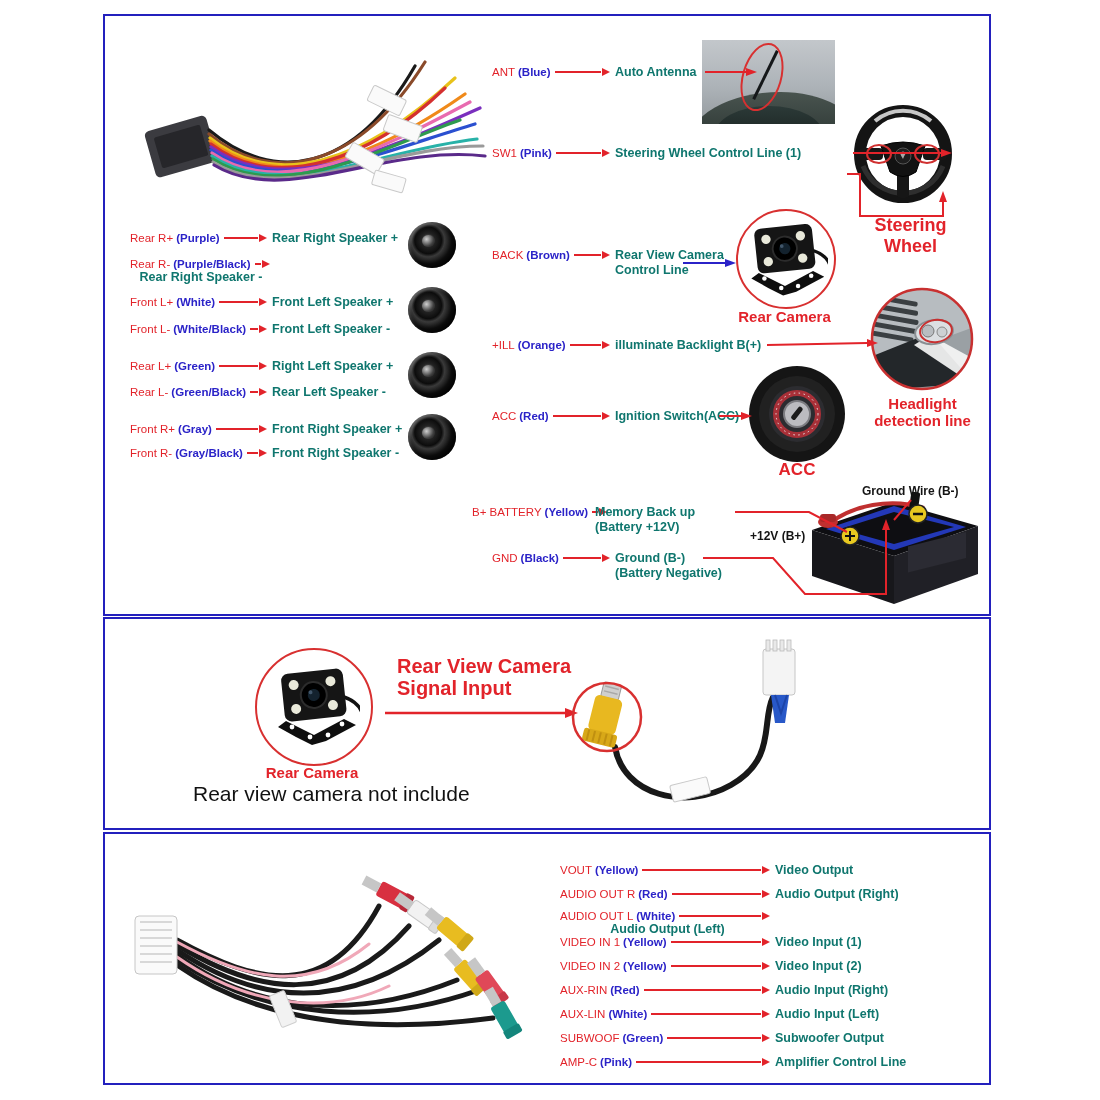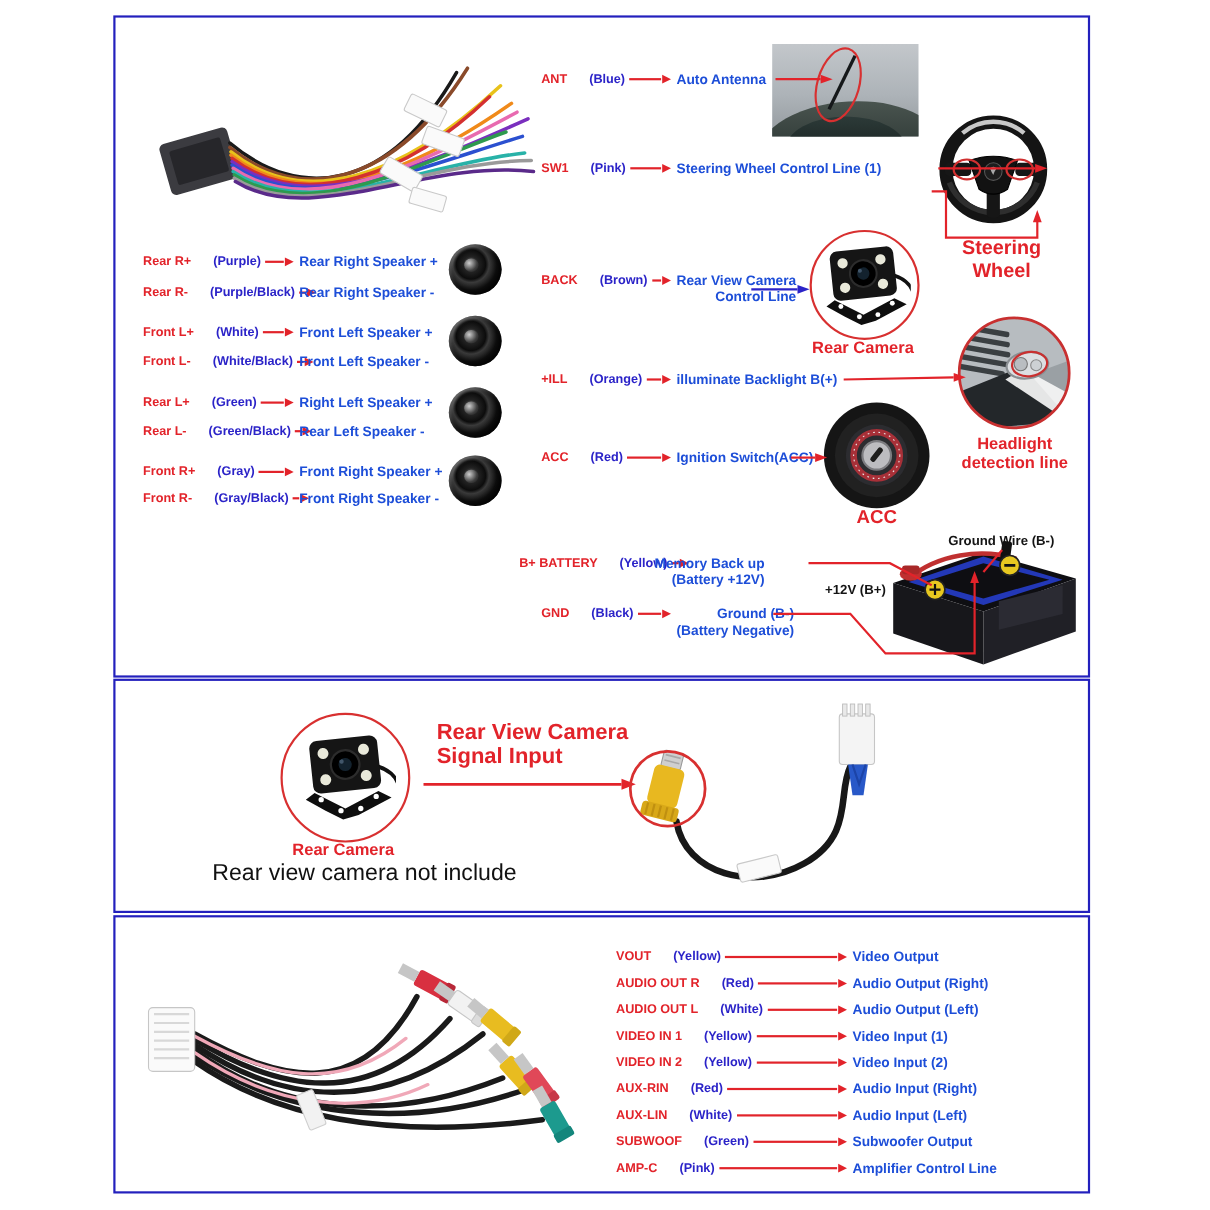--- a/index.html
+++ b/index.html
@@ -11,26 +11,26 @@
   .p3{top:832px;height:249px;}
   .abs{position:absolute;}
   
   .wrow{position:absolute;display:flex;align-items:center;height:16px;white-space:nowrap;}
   .wrow.multi{align-items:flex-start;height:auto;}
   .lgroup{display:flex;align-items:center;flex:0 0 auto;}
   .wrow.multi .lgroup{margin-top:1px;}
   .g-left{width:137px;}
   .g-right{width:118px;}
   .g-bot{width:210px;}
-  .wname{font-weight:bold;font-size:11.5px;color:#e2232a;}
-  .wcolor{font-weight:bold;font-size:11.5px;color:#2b23c8;margin-left:20px;}
+  .wname{font-weight:normal;font-size:11.5px;color:#e2232a;}
+  .wcolor{font-weight:bold;font-size:11.5px;color:#2b23c8;margin-left:3px;}
   .wline{flex:1 1 auto;height:2px;background:#e2232a;margin:0 1px 0 4px;min-width:6px;}
   .warrow{width:0;height:0;border-left:8px solid #e2232a;border-top:4px solid transparent;
           border-bottom:4px solid transparent;flex:0 0 auto;}
-  .wtarget{font-weight:bold;font-size:12.5px;color:#1d4ed8;margin-left:5px;line-height:15px;text-align:right;}
+  .wtarget{font-weight:bold;font-size:12.5px;color:#0f766e;margin-left:5px;line-height:15px;}
   .tl{display:block;}
   .redcap{position:absolute;font-weight:bold;color:#e2232a;text-align:center;}
   .blkcap{position:absolute;font-weight:bold;color:#141414;}
   .speaker{position:absolute;width:48px;height:46px;border-radius:50%;
     background:radial-gradient(circle at 42% 40%, #8a8a8a 0%, #222 18%, #0c0c0c 34%, #3a3a3a 42%, #111 60%, #050505 100%);
     box-shadow:inset -3px -3px 6px rgba(0,0,0,.8), inset 2px 2px 3px rgba(255,255,255,.25);}
   .speaker:after{content:"";position:absolute;left:30%;top:28%;width:26%;height:26%;border-radius:50%;
     background:radial-gradient(circle at 35% 35%, #cfcfcf, #404040 60%, #111);}
   .redcircle{position:absolute;border:2px solid #d83030;border-radius:50%;}
   .note{position:absolute;color:#111;font-size:21px;}
@@ -73,21 +73,21 @@
 
     <div class="wrow" style="left:25px;top:214px;">
       <span class="lgroup g-left">
           <span class="wname">Rear R+</span>
           <span class="wcolor">(Purple)</span>
           <span class="wline"></span>
           <span class="warrow"></span>
         </span>
       <span class="wtarget">Rear Right Speaker +</span>
     </div>
-    <div class="wrow" style="left:25px;top:242px;">
+    <div class="wrow" style="left:25px;top:242px;flex-direction:column;">
       <span class="lgroup g-left">
           <span class="wname">Rear R-</span>
           <span class="wcolor">(Purple/Black)</span>
           <span class="wline"></span>
           <span class="warrow"></span>
         </span>
       <span class="wtarget">Rear Right Speaker -</span>
     </div>
     <div class="wrow" style="left:25px;top:278px;">
       <span class="lgroup g-left">
@@ -466,21 +466,21 @@
     </div>
     <div class="wrow" style="left:455px;top:52px;">
       <span class="lgroup g-bot">
           <span class="wname">AUDIO OUT R</span>
           <span class="wcolor">(Red)</span>
           <span class="wline"></span>
           <span class="warrow"></span>
         </span>
       <span class="wtarget">Audio Output (Right)</span>
     </div>
-    <div class="wrow" style="left:455px;top:76px;">
+    <div class="wrow" style="left:455px;top:76px;flex-direction:column;">
       <span class="lgroup g-bot">
           <span class="wname">AUDIO OUT L</span>
           <span class="wcolor">(White)</span>
           <span class="wline"></span>
           <span class="warrow"></span>
         </span>
       <span class="wtarget">Audio Output (Left)</span>
     </div>
     <div class="wrow" style="left:455px;top:100px;">
       <span class="lgroup g-bot">

